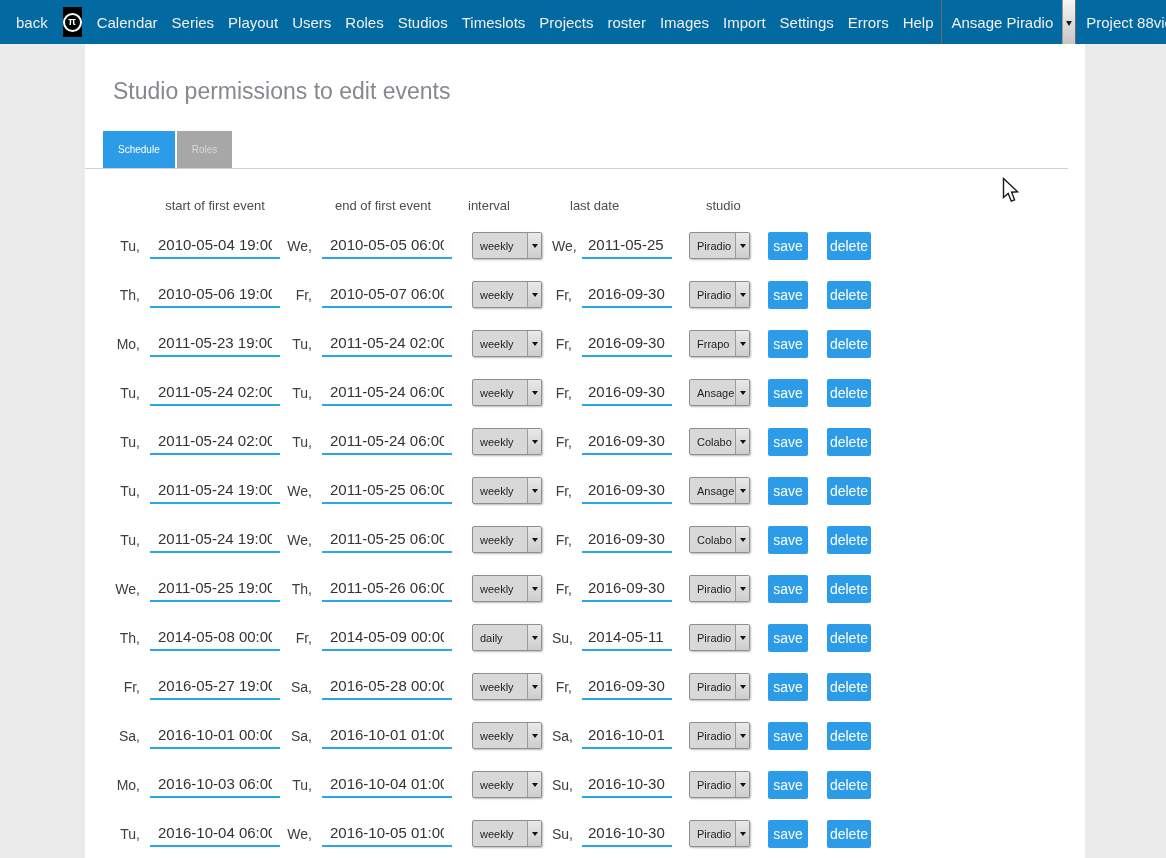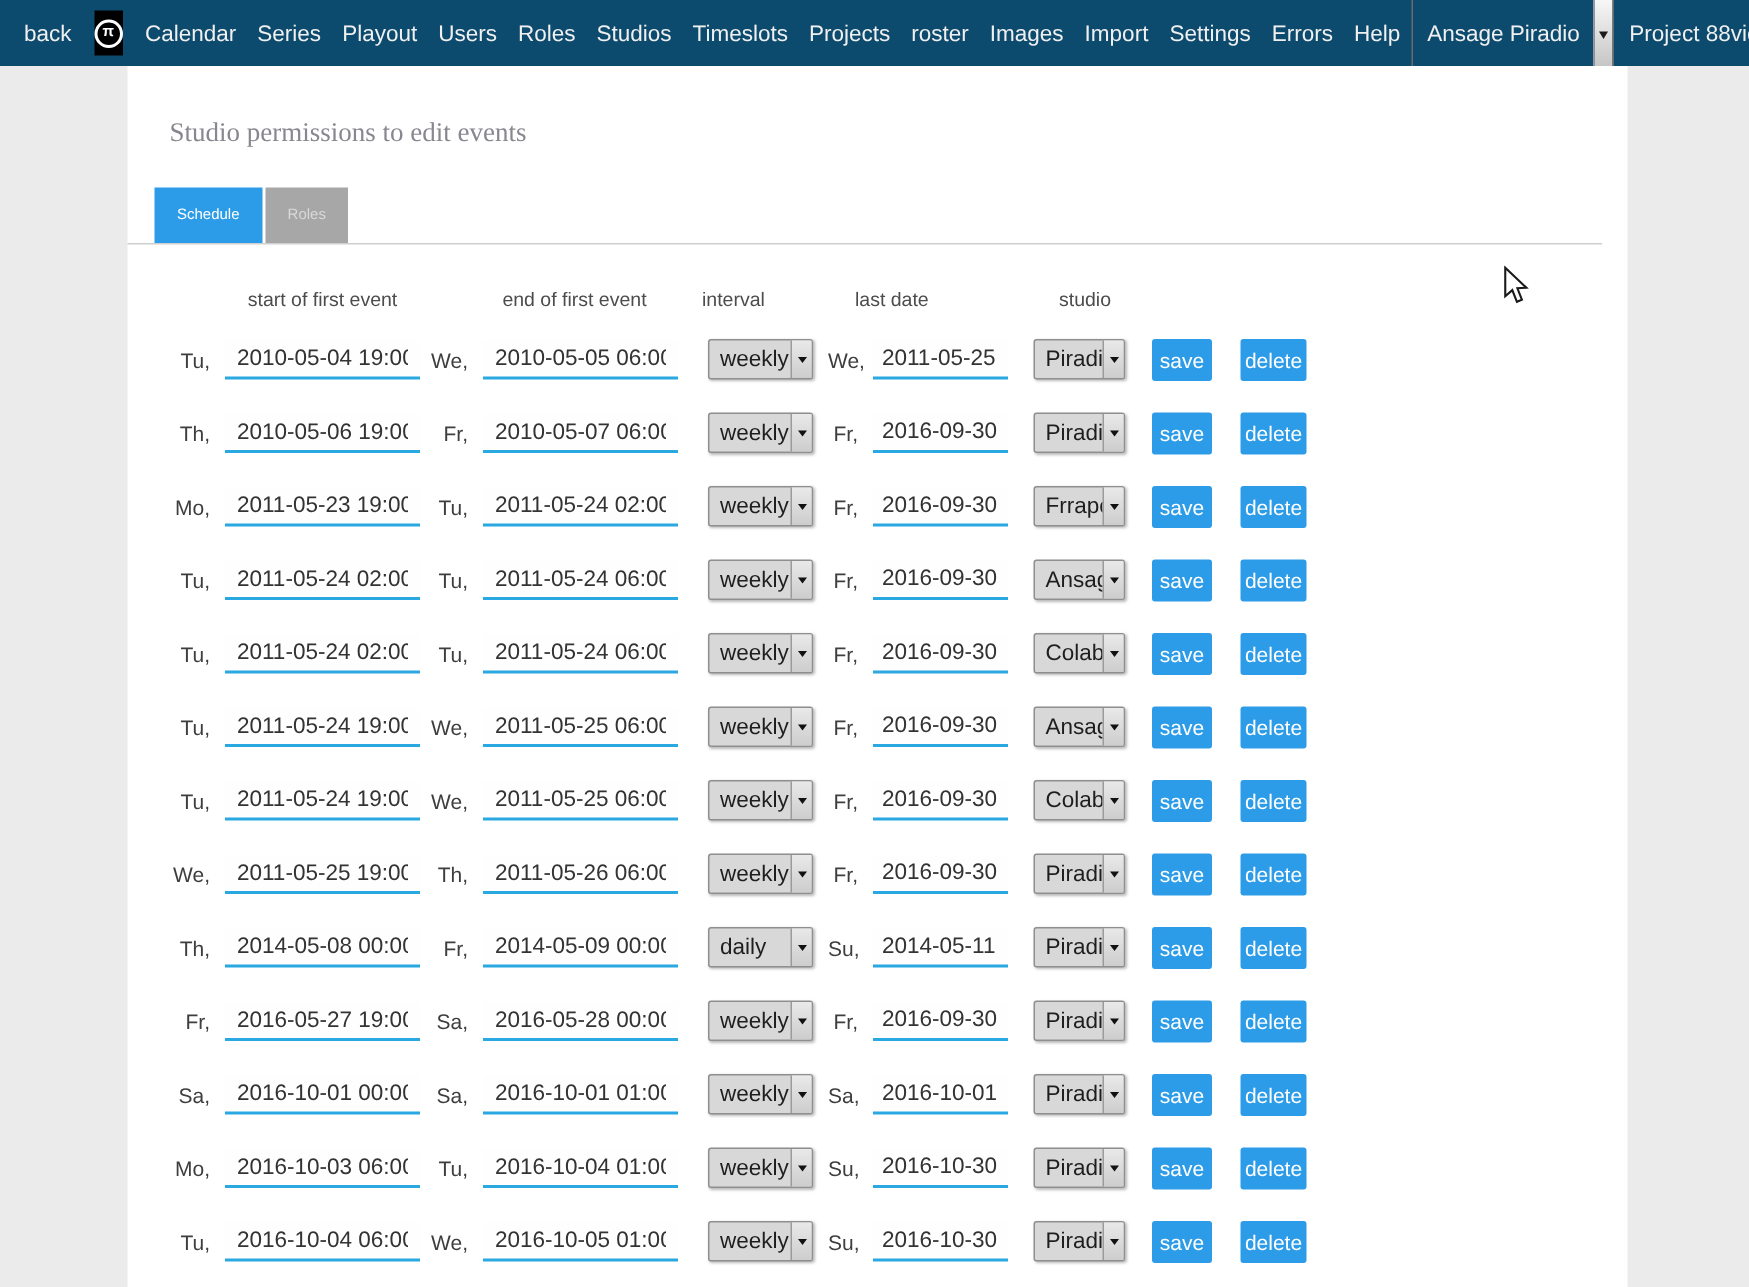--- a/index.html
+++ b/index.html
@@ -7,21 +7,21 @@
   body {
     position:relative; overflow:hidden;
     background:#ebebeb;
     font-family:"Liberation Sans", sans-serif;
     -webkit-font-smoothing:antialiased;
   }
 
   
   .nav {
     position:absolute; top:0; left:0; width:1166px; height:44px;
-    background:#0c4a6e; color:#f0f0f0;
+    background:#0369a1; color:#f0f0f0;
     display:flex; align-items:center;
     font-size:15px; white-space:nowrap;
     padding:0 0 0 16px;
   }
   .nav-item { margin:0 7px; cursor:pointer; }
   .nav-back { margin:0 7px 0 0; }
   .logo {
     width:30px; height:30px; background:#000; margin:0 8px;
     display:flex; align-items:center; justify-content:center; cursor:pointer;
   }
@@ -43,21 +43,21 @@
   }
   .tri-dark { width:0; height:0; border:3.5px solid transparent; border-top:5px solid #1a1a1a; margin-top:5px; }
 
   
   .panel {
     position:absolute; left:85px; top:44px; width:1000px; height:814px;
     background:#ffffff;
   }
   .page-title {
     margin:34px 0 0 28px;
-    font-size:18px; color:#87878f; font-weight:400;font-family:Liberation Serif, serif;
+    font-size:23px; color:#87878f; font-weight:400;
   }
   .tabs {
     margin:26px 0 0 0; padding-left:18px; width:983px;
     display:flex; gap:2px;
     border-bottom:1px solid #cfcfcf;
   }
   .tab {
     height:37px; line-height:37px; padding:0 15px;
     font-size:10px; cursor:pointer;
   }
@@ -85,21 +85,21 @@
     font-family:"Liberation Sans", sans-serif; outline:none;
   }
   .dt-wide { width:130px; }
   .dt-narrow { width:90px; padding:0 6px; }
 
   .sel {
     display:flex; align-items:stretch; height:27px;
     background:#d8d8d8; border:1px solid #8f8f8f; border-radius:2px;
     box-shadow:1px 1px 2px rgba(0,0,0,0.28); cursor:pointer;
   }
-  .sel-txt { flex:1; display:flex; align-items:center; padding-left:7px; font-size:15px; color:#1e1e1e; overflow:hidden; }
+  .sel-txt { flex:1; display:flex; align-items:center; padding-left:7px; font-size:11px; color:#1e1e1e; overflow:hidden; }
   .sel-arrow {
     width:14px; border-left:1px solid #9b9b9b;
     background:linear-gradient(to bottom,#e9e9e9,#cdcdcd);
     display:flex; align-items:center; justify-content:center;
   }
   .sel-tri { width:0; height:0; border:3.5px solid transparent; border-top:4.5px solid #111; margin-top:4px; }
   .sel-interval { margin-left:20px; width:70px; }
   .sel-studio { margin-left:17px; width:61px; }
 
   .btn {

